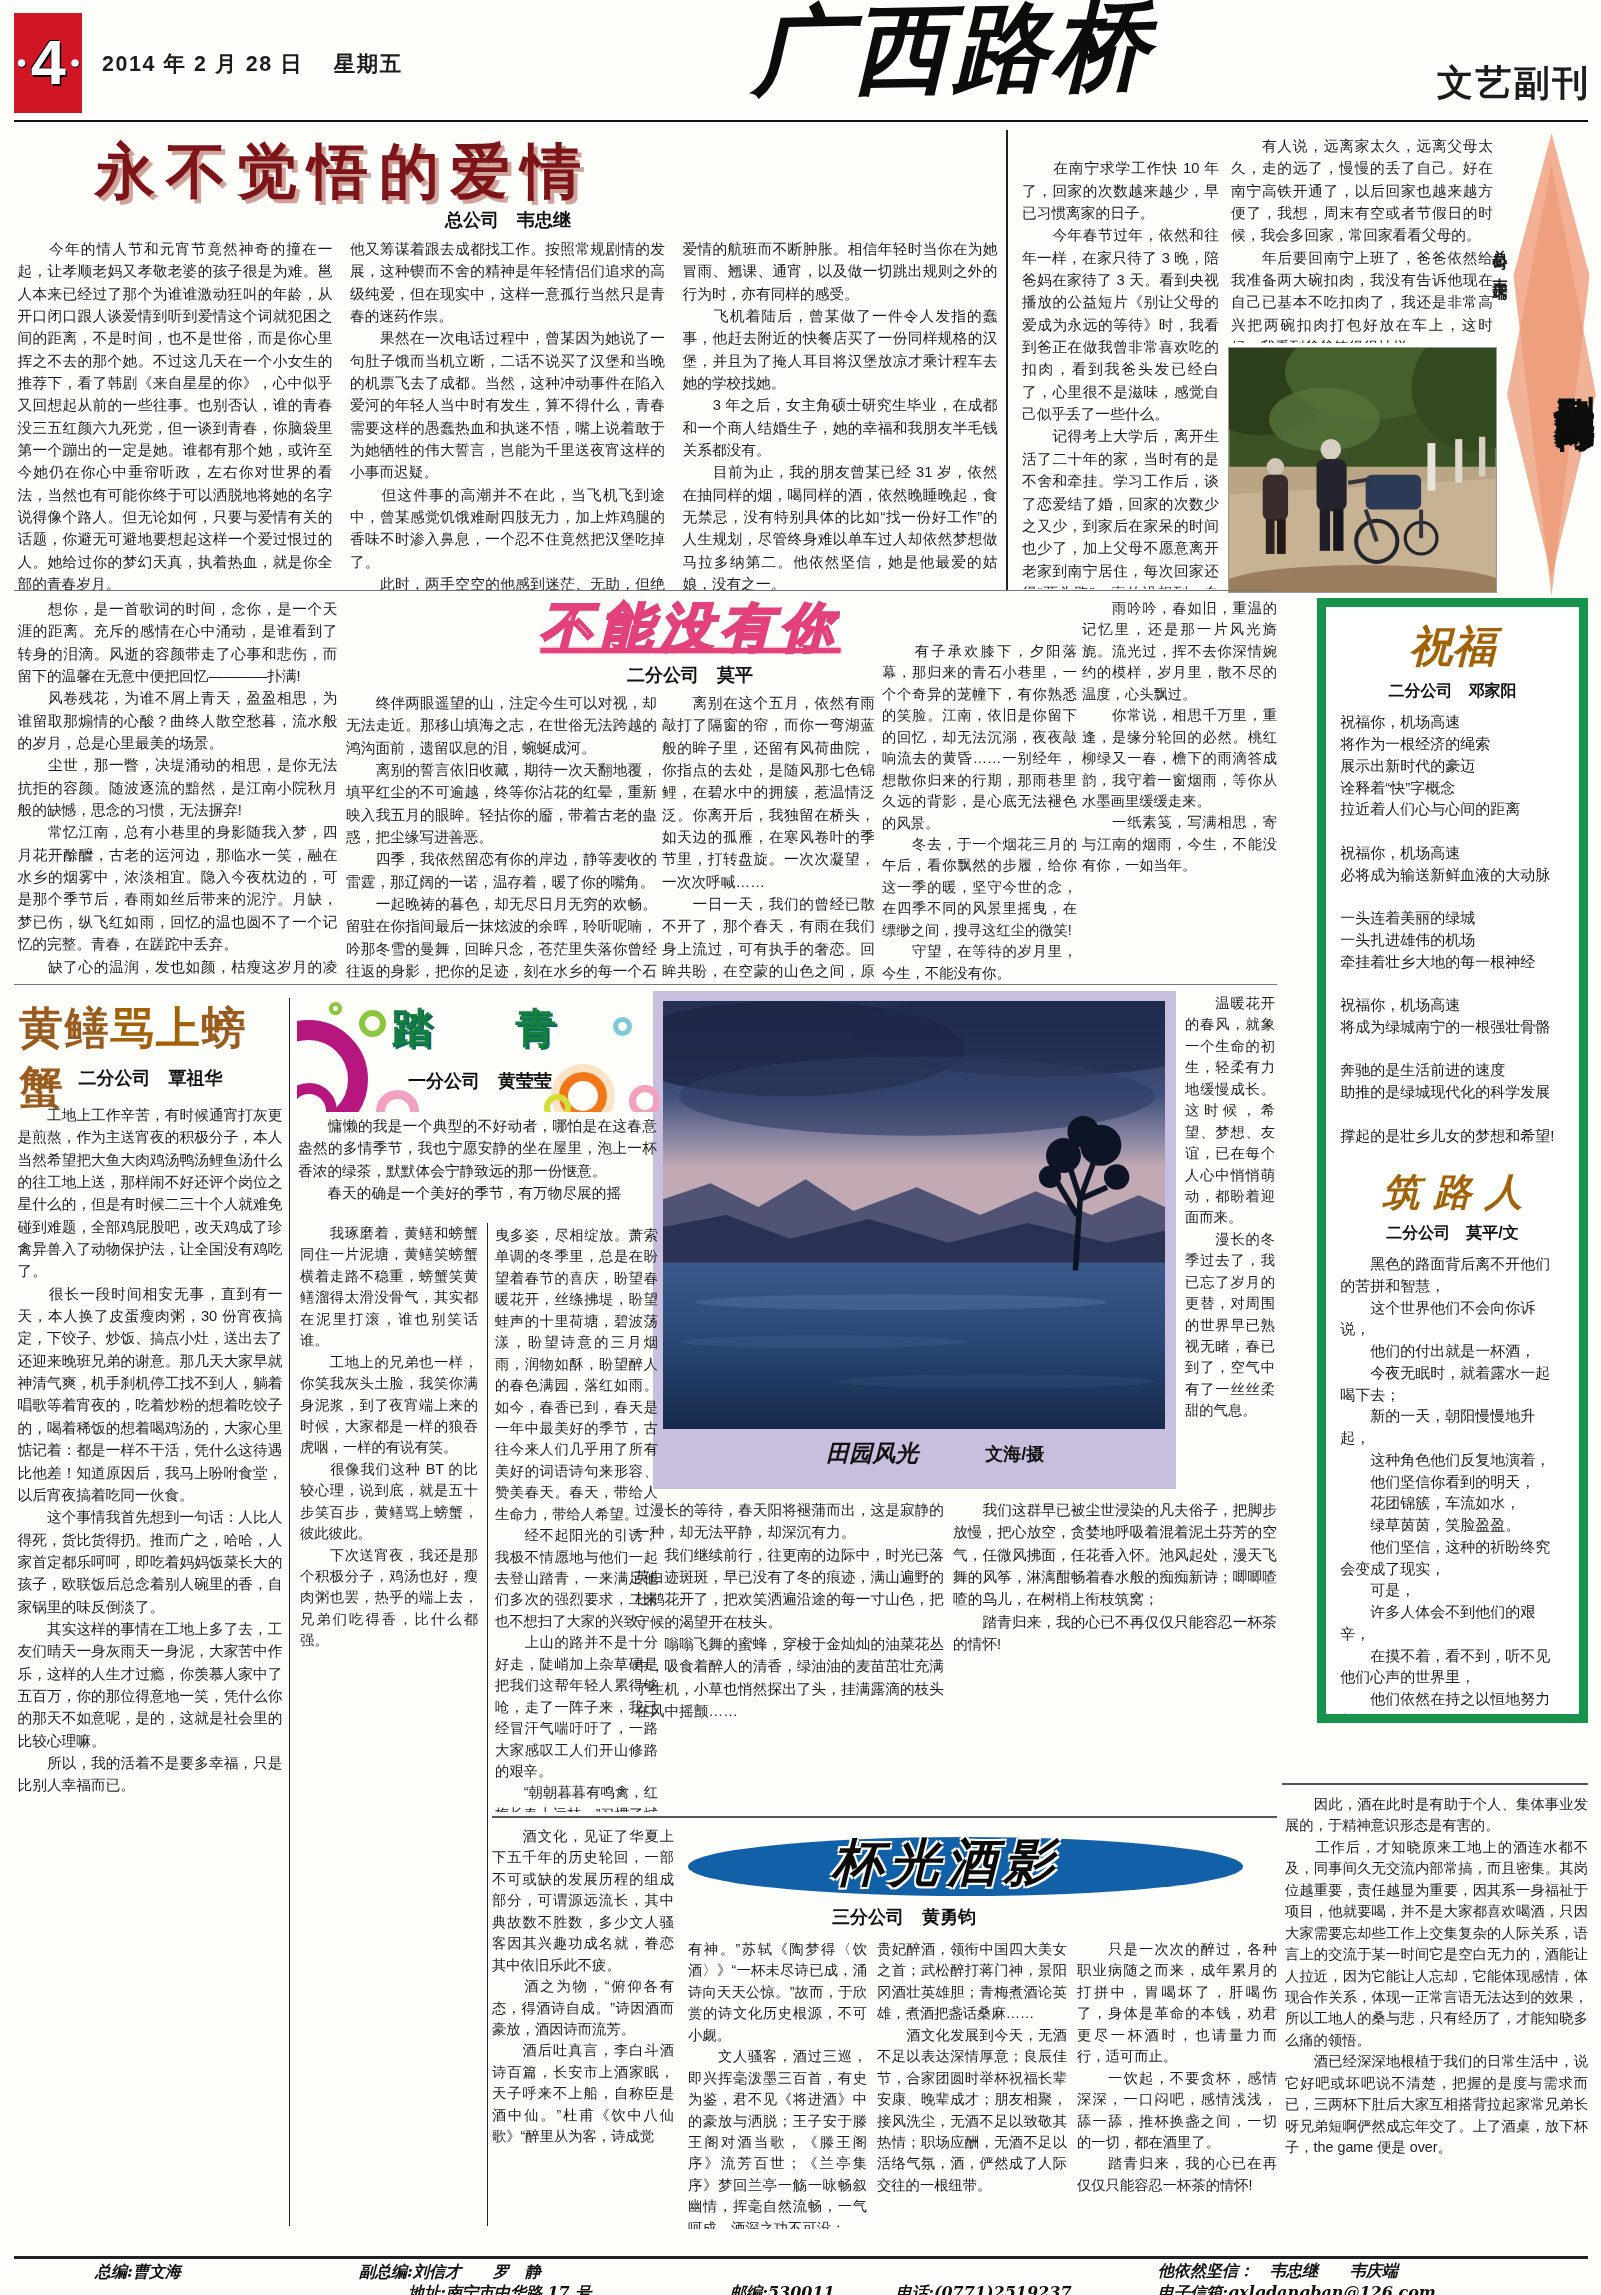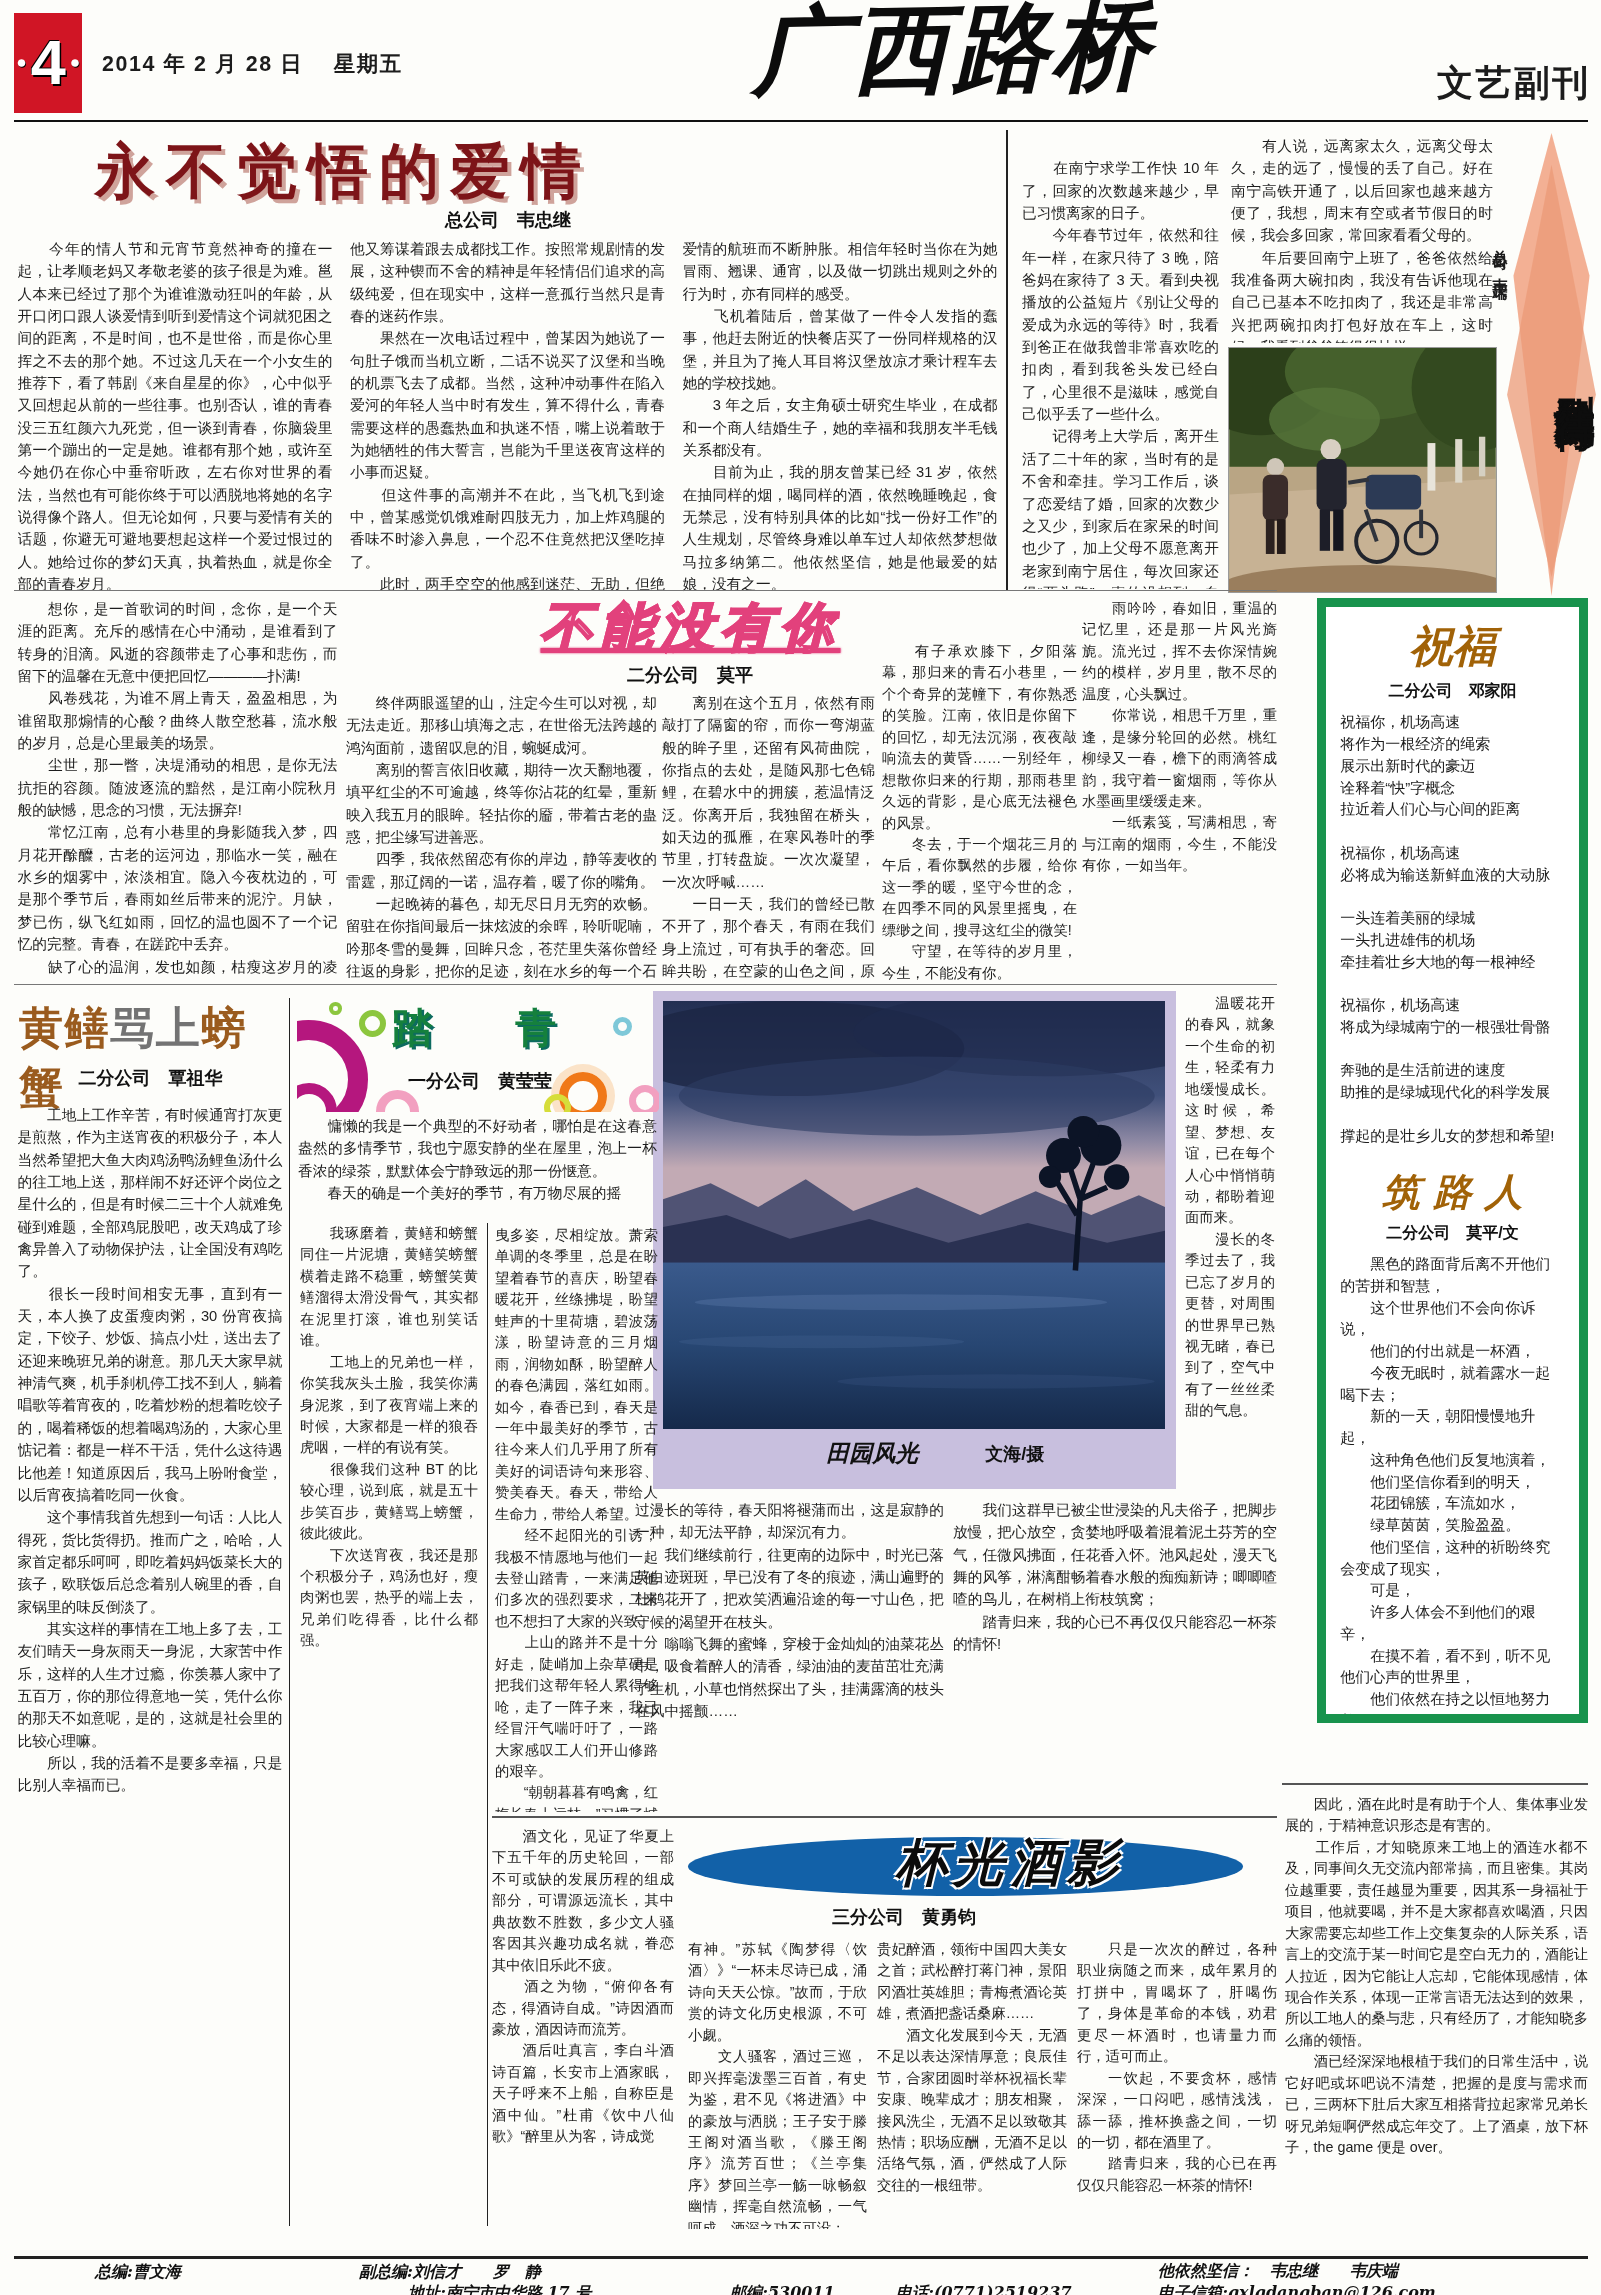--- a/index.html
+++ b/index.html
@@ -51,30 +51,30 @@
   #zfbox .poem{font-size:15px;line-height:1.45;white-space:pre-line;text-align:left;}
   
   #photo2{left:653px;top:991px;width:523px;height:498px;background:#c8bfde;
           box-sizing:border-box;padding:10.3px 10.3px 0 10.3px;}
   #photo2 .pic{width:100%;height:428px;position:relative;overflow:hidden;}
   #photo2 .capstrip{height:49px;display:flex;align-items:center;}
   #cap1{margin-left:163px;font-size:23px;color:#111;}
   #cap2{margin-left:67px;font-size:18px;font-weight:bold;color:#111;}
   
   #t4{left:19px;top:999px;width:263px;font-size:44px;font-weight:bold;letter-spacing:1.6px;}
-  #t4 .bw{color:#9a5b1e;} #t4 .bk{color:#737373;}
+  #t4 .bw{color:#9a5b1e;} #t4 .bk{color:#a16207;}
   
   #tqblock{left:297px;top:996px;width:362px;height:116px;overflow:hidden;}
   #t5{position:absolute;left:95px;top:4.8px;width:254px;font-size:41px;font-weight:bold;
       color:#15803d;letter-spacing:20.6px;text-shadow:2.4px 2.4px 0 #0d6b60;}
   #t5by{position:absolute;left:48px;top:73px;width:270px;}
   .ring{position:absolute;border-radius:50%;box-sizing:border-box;}
   
   #wband{left:688px;top:1837px;width:555px;height:59px;background:#1261a8;border-radius:50%;}
-  #t6{left:788px;top:1829px;width:444px;text-align:center;font-size:51px;color:#0b0b0b;
+  #t6{left:724px;top:1829px;width:444px;text-align:center;font-size:51px;color:#0b0b0b;
       letter-spacing:6.3px;text-shadow:1.6px 1.6px 0 #fff,-1.6px -1.6px 0 #fff,1.6px -1.6px 0 #fff,-1.6px 1.6px 0 #fff;}
   #t6by{left:785px;top:1905px;width:238px;}
   
   #footrule{left:14.3px;top:2256px;width:1574px;height:3.2px;background:#222;}
   .foot{font-family:"DejaVu Serif",serif;font-size:16px;font-weight:bold;color:#111;font-style:italic;}
 </style>
 </head>
 <body>
 
 <div id="sheet">

